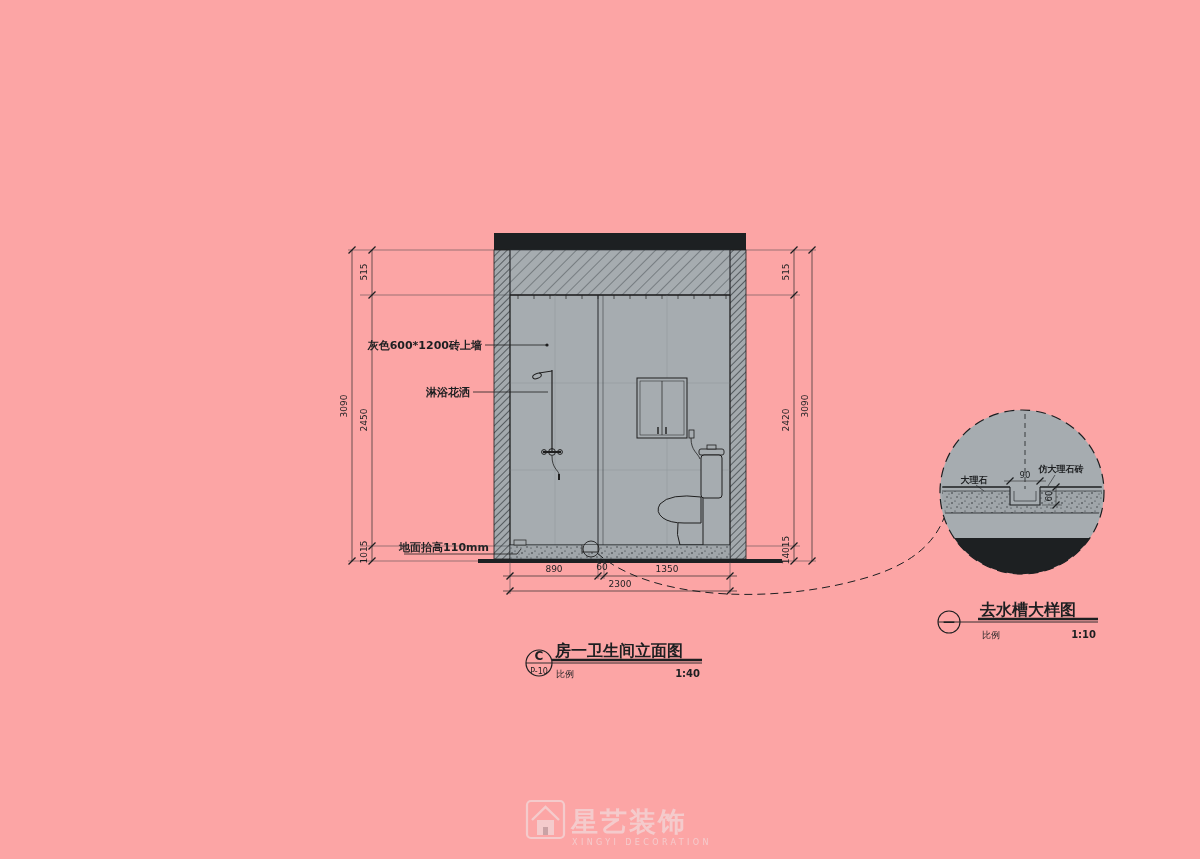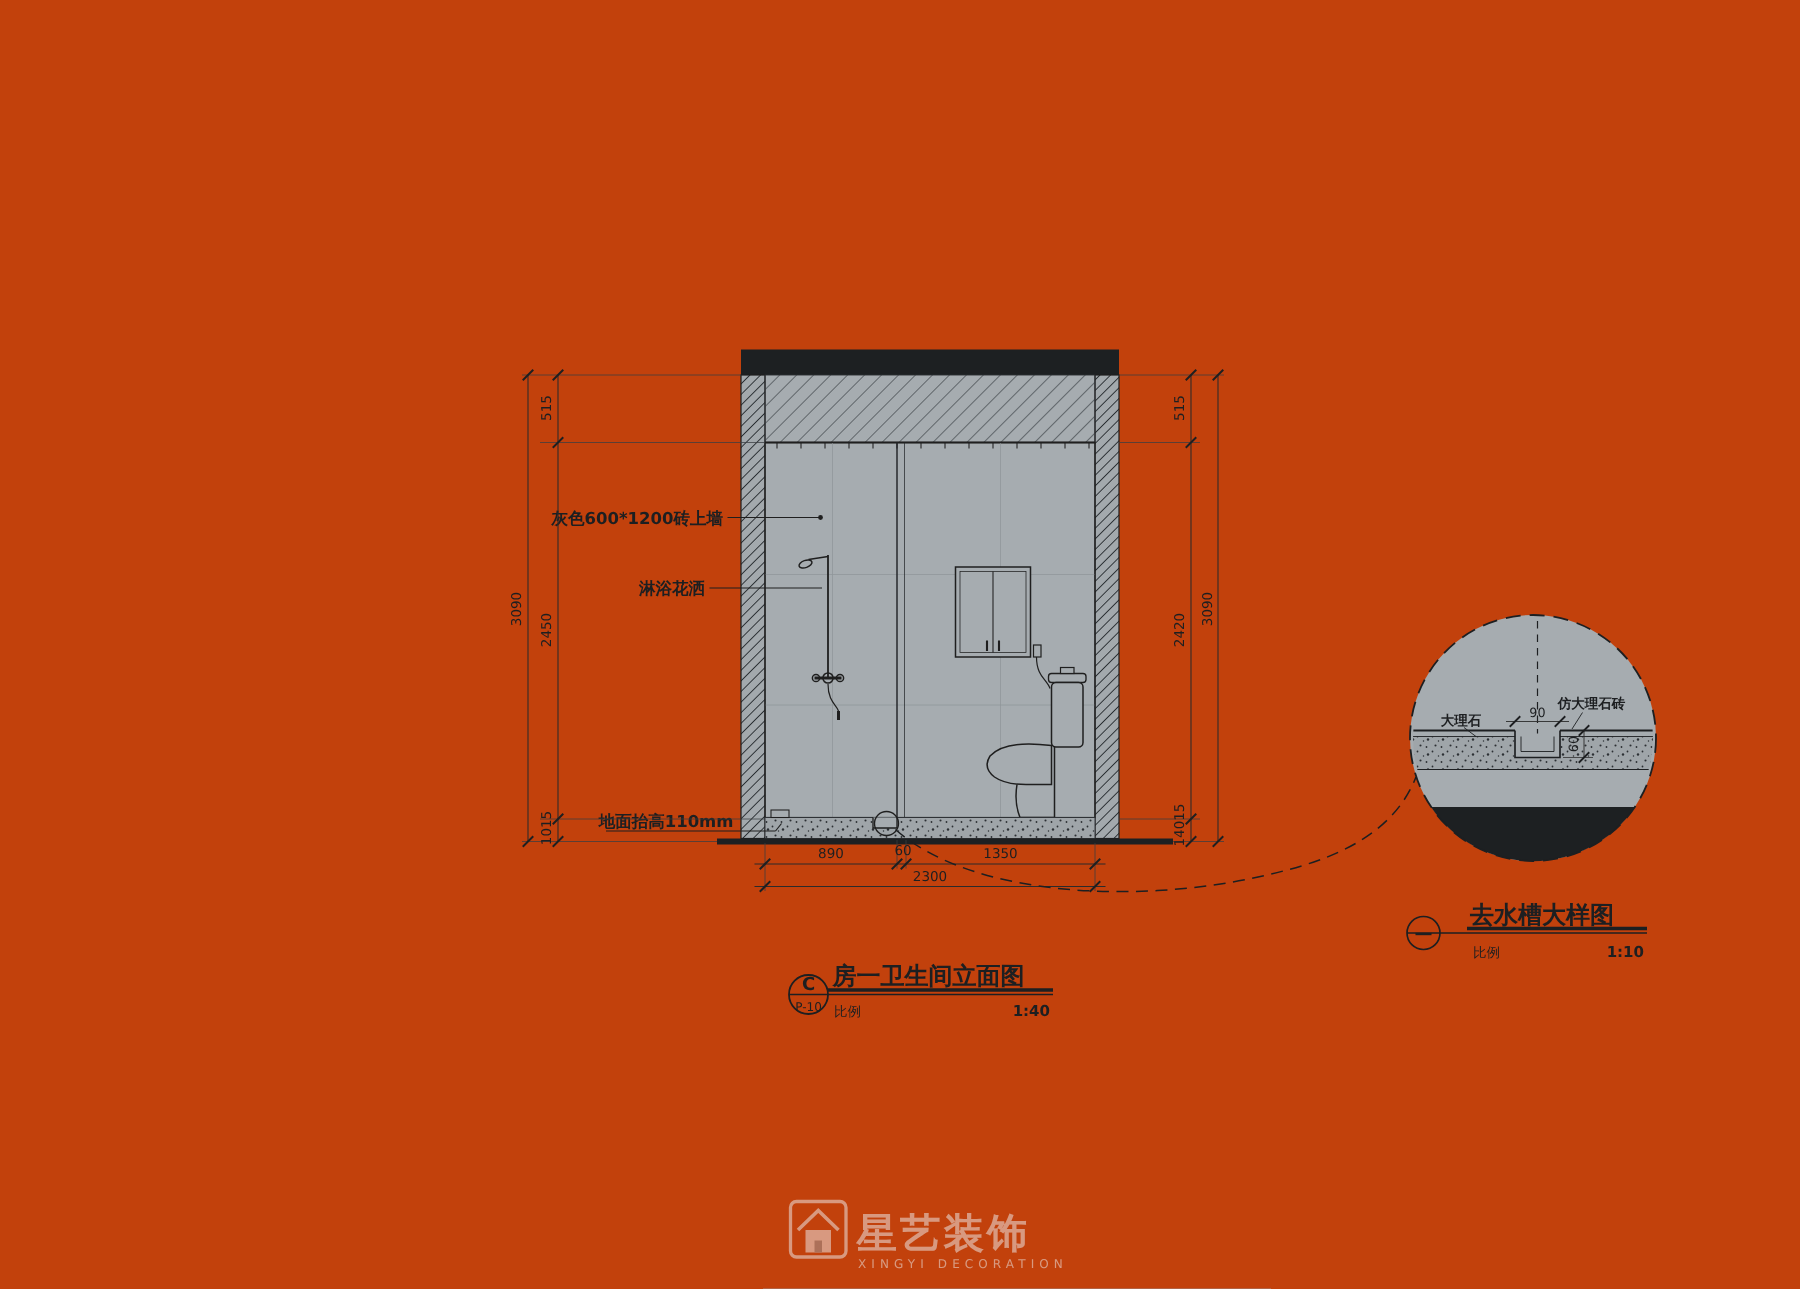--- a/index.html
+++ b/index.html
@@ -1,17 +1,17 @@
 <!DOCTYPE html>
 <html><head>
 <meta charset="utf-8">
 <style>
   html,body{margin:0;padding:0;}
   body{width:1200px;height:859px;overflow:hidden;background:#9aa0a5;}
-  .page{position:relative;width:1200px;height:859px;background:#c2410c;}
+  .page{position:relative;width:1200px;height:859px;background:#fca5a5;}
   svg{position:absolute;left:0;top:0;}
   text{fill:#1d1f21;font-family:"DejaVu Sans","Liberation Sans",sans-serif;}
   .dim{font-size:9px;}
   .dim-sm{font-size:8.5px;}
   .callout{font-size:11px;font-weight:bold;}
   .tag{font-size:9px;font-weight:bold;}
   .title-cn{font-size:16px;font-weight:bold;}
   .scale-lbl{font-size:9px;}
   .scale-val{font-size:10px;font-weight:bold;}
   .bubble-main{font-size:12px;font-weight:bold;}

